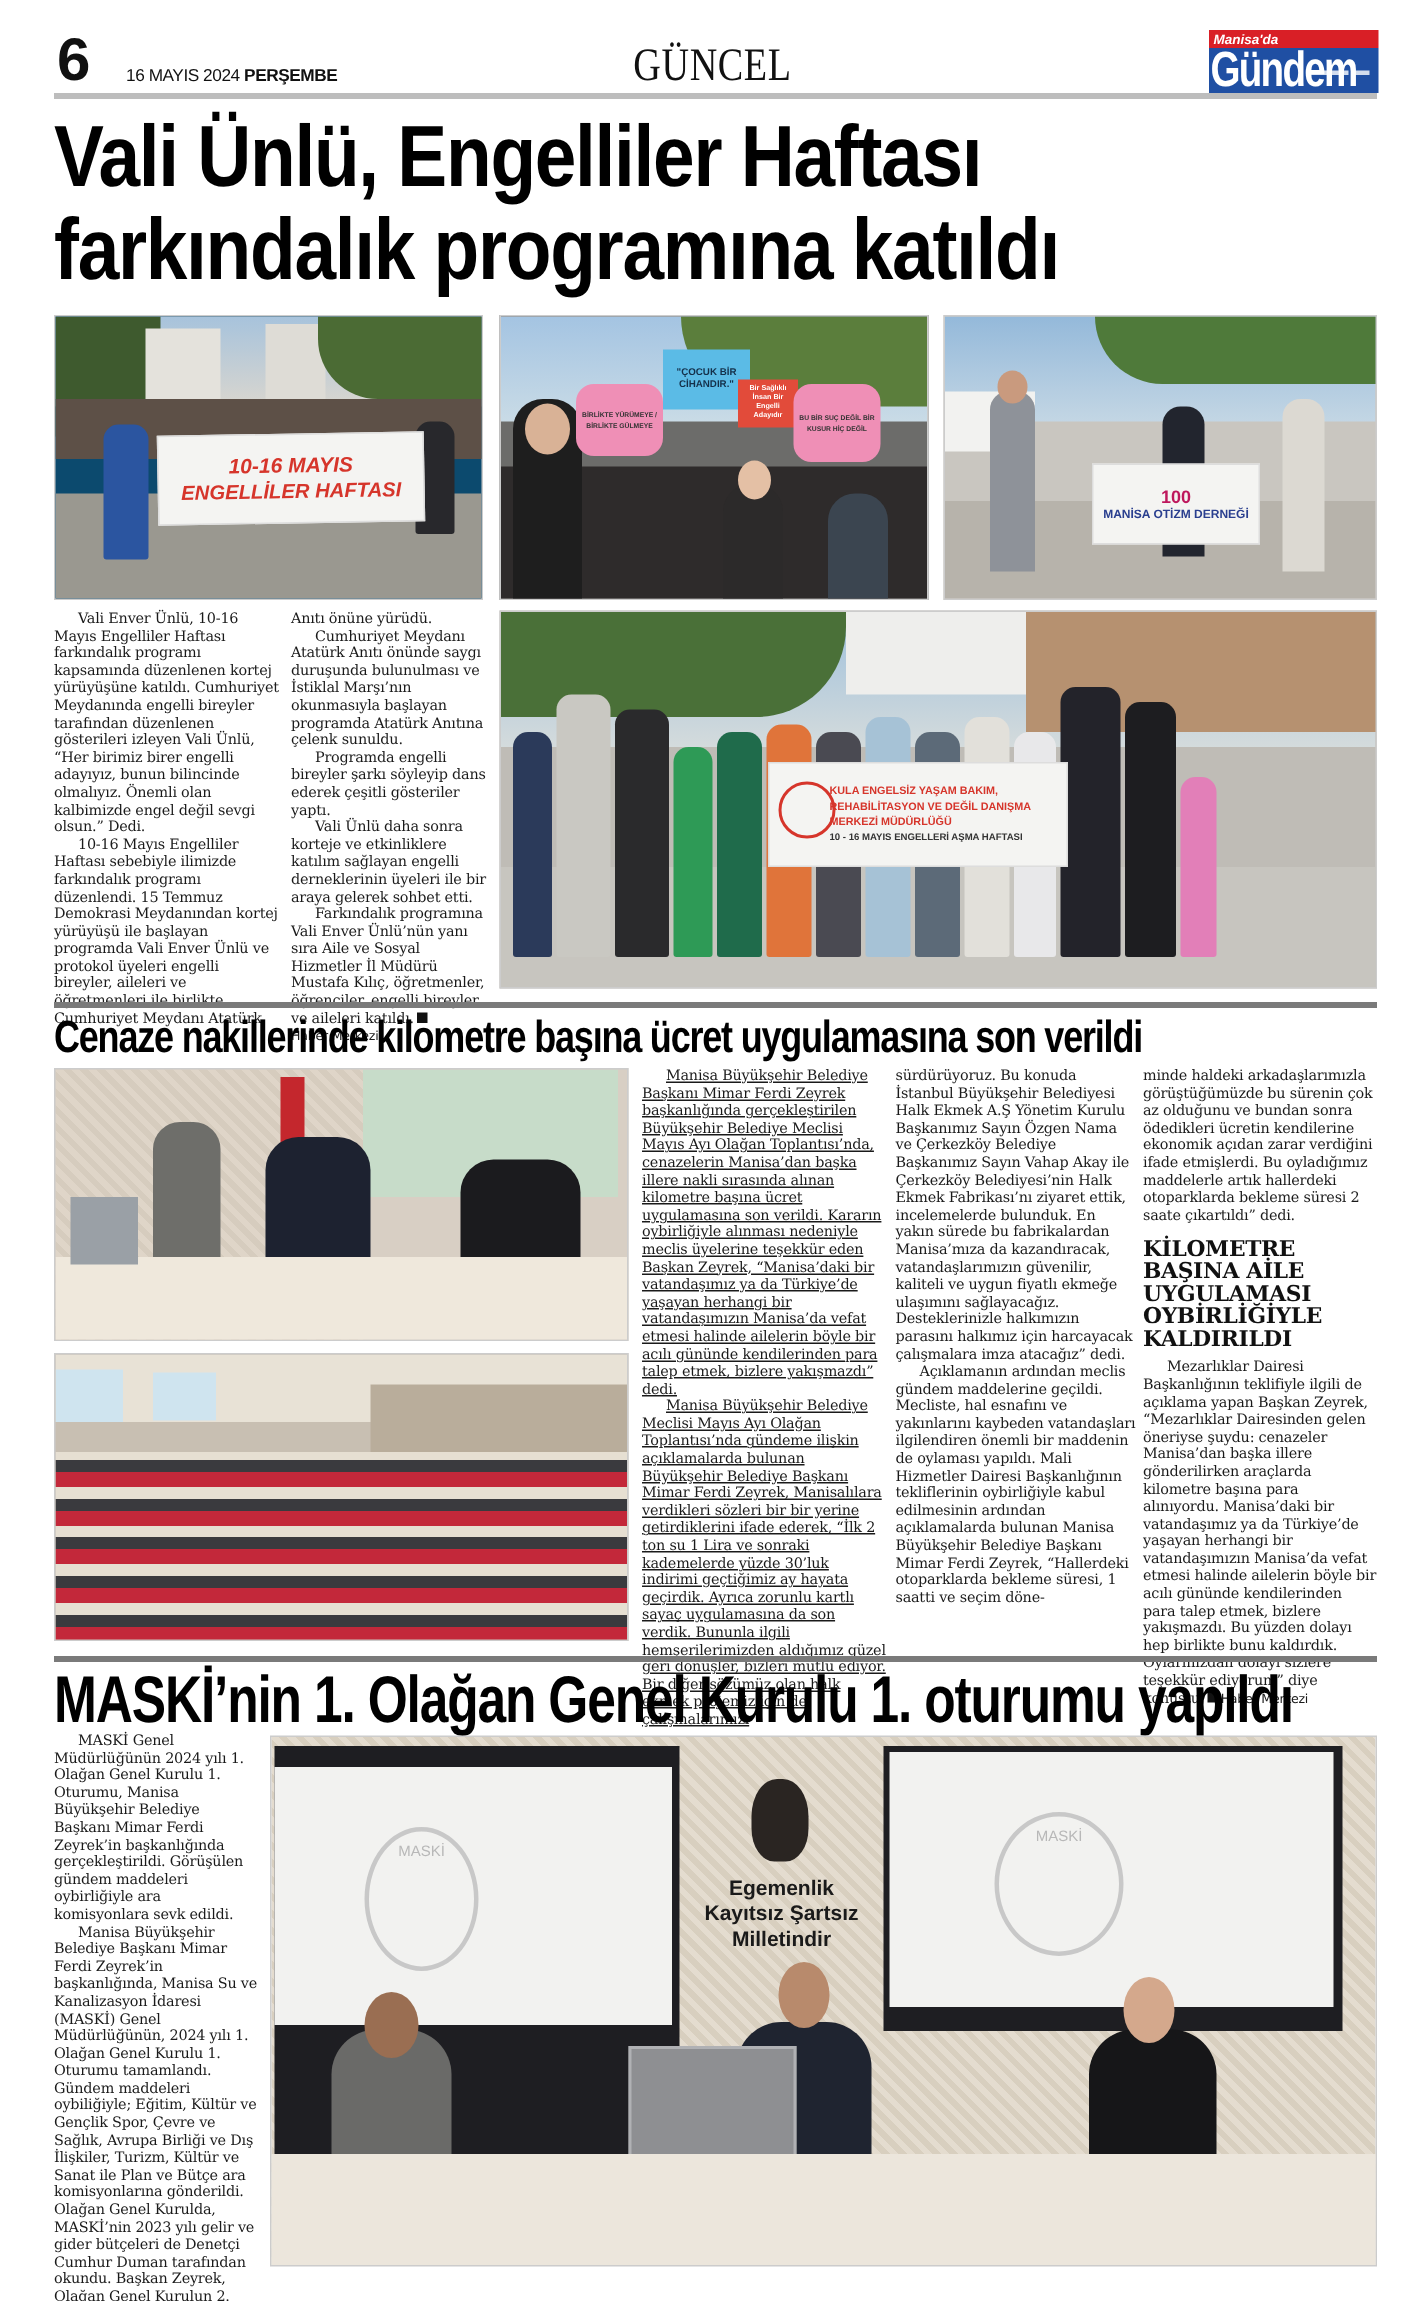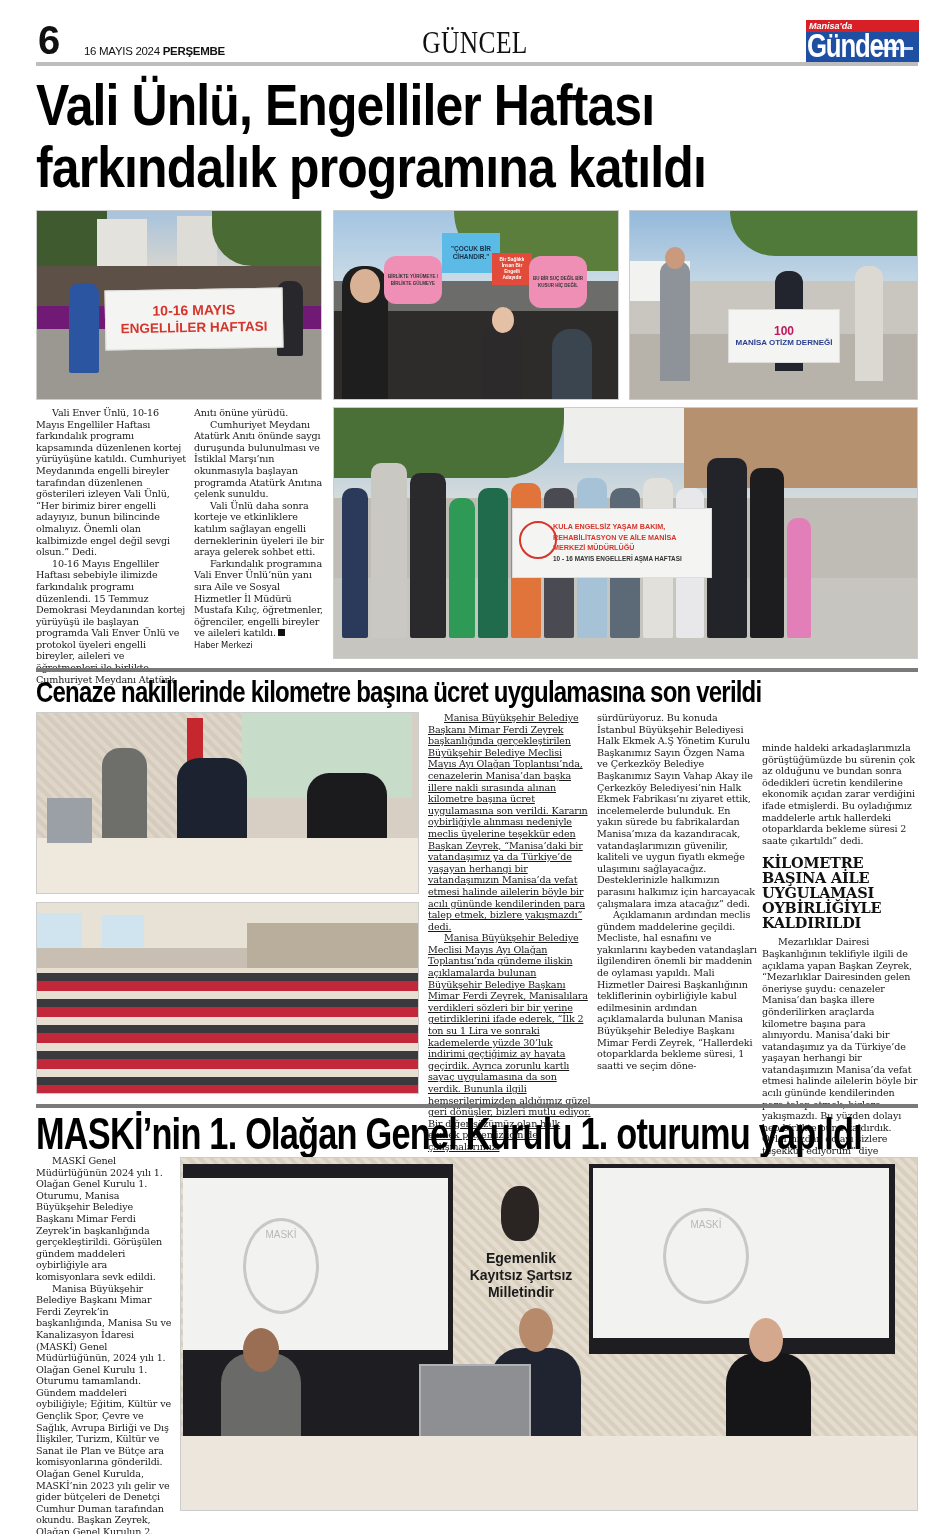--- a/index.html
+++ b/index.html
@@ -63,21 +63,21 @@
   <div class="bottom">
     <span class="name">Gündem</span>
     <div class="tags"><i></i><i></i><i></i></div>
   </div>
 </div>
 <div class="abs header-rule"></div>
 
 <div class="abs h-big h1a">Vali Ünlü, Engelliler Haftası</div>
 <div class="abs h-big h1b">farkındalık programına katıldı</div>
 
-<div class="abs photo" style="left:36px; top:210px; width:286px; height:190px; background:#701a75;">
+<div class="abs photo" style="left:36px; top:210px; width:286px; height:190px; background:#0c4a6e;font-style:italic;">
   <div class="sky" style="height:60px; background:linear-gradient(#a7c3dc,#d9d6cf);"></div>
   <div style="position:absolute; left:0; top:0; width:70px; height:80px; background:#3e5a2e; border-radius:0 0 40px 0;"></div>
   <div style="position:absolute; left:60px; top:8px; width:50px; height:60px; background:#e4e2dc;"></div>
   <div style="position:absolute; left:140px; top:5px; width:40px; height:70px; background:#dedcd6;"></div>
   <div style="position:absolute; left:175px; top:0; width:111px; height:55px; background:#4b6b34; border-radius:0 0 0 40px;"></div>
   <div class="ground" style="height:70px; background:#9a9890;"></div>
   <div style="position:absolute; left:0; top:55px; width:286px; height:40px; background:#5d5047;"></div>
   <div style="position:absolute; left:32px; top:72px; width:30px; height:90px; background:#2b55a0; border-radius:10px 10px 2px 2px;"></div>
   <div style="position:absolute; left:240px; top:70px; width:26px; height:75px; background:#28282c; border-radius:10px 10px 2px 2px;"></div>
   <div class="banner" style="left:68px; top:78px; width:178px; height:60px; transform:rotate(-1deg);">
@@ -124,20 +124,21 @@
   </div>
 </div>
 
 <div class="abs col" style="left:36px; top:407px; width:150px;">
   <p>Vali Enver Ünlü, 10-16 Mayıs Engelliler Haftası farkındalık programı kapsamında düzenlenen kortej yürüyüşüne katıldı. Cumhuriyet Meydanında engelli bireyler tarafından düzenlenen gösterileri izleyen Vali Ünlü, “Her birimiz birer engelli adayıyız, bunun bilincinde olmalıyız. Önemli olan kalbimizde engel değil sevgi olsun.” Dedi.</p>
   <p>10-16 Mayıs Engelliler Haftası sebebiyle ilimizde farkındalık programı düzenlendi. 15 Temmuz Demokrasi Meydanından kortej yürüyüşü ile başlayan programda Vali Enver Ünlü ve protokol üyeleri engelli bireyler, aileleri ve öğretmenleri ile birlikte Cumhuriyet Meydanı Atatürk</p>
 </div>
 <div class="abs col" style="left:194px; top:407px; width:134px;">
   <p class="noindent">Anıtı önüne yürüdü.</p>
   <p>Cumhuriyet Meydanı Atatürk Anıtı önünde saygı duruşunda bulunulması ve İstiklal Marşı’nın okunmasıyla başlayan programda Atatürk Anıtına çelenk sunuldu.</p>
+  <p>Programda engelli bireyler şarkı söyleyip dans ederek çeşitli gösteriler yaptı.</p>
   <p>Vali Ünlü daha sonra korteje ve etkinliklere katılım sağlayan engelli derneklerinin üyeleri ile bir araya gelerek sohbet etti.</p>
   <p><span>Farkındalık programına Vali Enver Ünlü’nün yanı sıra Aile ve Sosyal Hizmetler İl Müdürü Mustafa Kılıç, öğretmenler, öğrenciler, engelli bireyler ve aileleri katıldı.</span><span class="sq"></span></p>
   <p class="noindent"><span class="byline">Haber Merkezi</span></p>
 </div>
 
 <div class="abs photo" style="left:333px; top:407px; width:585px; height:252px; background:#bfbcb6;">
   <div class="sky" style="height:90px; background:linear-gradient(#9ec0dc,#d4dbdc);"></div>
   <div style="position:absolute; left:0; top:0; width:230px; height:70px; background:#4a7038; border-radius:0 0 60px 0;"></div>
   <div style="position:absolute; left:230px; top:0; width:120px; height:55px; background:#eeeeec;"></div>
   <div style="position:absolute; left:350px; top:0; width:235px; height:80px; background:#b69170;"></div>
@@ -154,21 +155,21 @@
     <div class="person" style="height:150px; background:#5c6a78; width:30px;"></div>
     <div class="person" style="height:160px; background:#e2e0da; width:30px;"></div>
     <div class="person" style="height:150px; background:#e8e8ea; width:28px;"></div>
     <div class="person" style="height:180px; background:#23232a; width:40px;"></div>
     <div class="person" style="height:170px; background:#1d1d20; width:34px;"></div>
     <div class="person" style="height:120px; background:#e27fb8; width:24px;"></div>
   </div>
   <div class="banner" style="left:178px; top:100px; width:200px; height:70px; font-size:7.2px; line-height:10.5px; padding-left:40px; text-align:left;">
     <div style="position:absolute; left:6px; top:12px; width:38px; height:38px; border:2px solid #d6352b; border-radius:50%;"></div>
     <div>KULA ENGELSİZ YAŞAM BAKIM,</div>
-    <div>REHABİLİTASYON VE AİLE MANİSA</div>
+    <div>REHABİLİTASYON VE DEĞİL DANIŞMA</div>
     <div>MERKEZİ MÜDÜRLÜĞÜ</div>
     <div style="color:#333; font-size:6.4px;">10 - 16 MAYIS ENGELLERİ AŞMA HAFTASI</div>
   </div>
 </div>
 
 <div class="abs rule" style="top:668px;"></div>
 
 <div class="abs h-big h2">Cenaze nakillerinde kilometre başına ücret uygulamasına son verildi</div>
 
 <div class="abs photo" style="left:36px; top:712px; width:383px; height:182px; background:#d8cfc4;">
@@ -191,21 +192,21 @@
 </div>
 
 <div class="abs col" style="left:428px; top:712px; width:164px;text-decoration:underline;">
   <p>Manisa Büyükşehir Belediye Başkanı Mimar Ferdi Zeyrek başkanlığında gerçekleştirilen Büyükşehir Belediye Meclisi Mayıs Ayı Olağan Toplantısı’nda, cenazelerin Manisa’dan başka illere nakli sırasında alınan kilometre başına ücret uygulamasına son verildi. Kararın oybirliğiyle alınması nedeniyle meclis üyelerine teşekkür eden Başkan Zeyrek, “Manisa’daki bir vatandaşımız ya da Türkiye’de yaşayan herhangi bir vatandaşımızın Manisa’da vefat etmesi halinde ailelerin böyle bir acılı gününde kendilerinden para talep etmek, bizlere yakışmazdı” dedi.</p>
   <p>Manisa Büyükşehir Belediye Meclisi Mayıs Ayı Olağan Toplantısı’nda gündeme ilişkin açıklamalarda bulunan Büyükşehir Belediye Başkanı Mimar Ferdi Zeyrek, Manisalılara verdikleri sözleri bir bir yerine getirdiklerini ifade ederek, “İlk 2 ton su 1 Lira ve sonraki kademelerde yüzde 30’luk indirimi geçtiğimiz ay hayata geçirdik. Ayrıca zorunlu kartlı sayaç uygulamasına da son verdik. Bununla ilgili hemşerilerimizden aldığımız güzel geri dönüşler, bizleri mutlu ediyor. Bir diğer sözümüz olan halk ekmek projemiz için de çalışmalarımızı</p>
 </div>
 <div class="abs col" style="left:597px; top:712px; width:160px;">
   <p class="noindent">sürdürüyoruz. Bu konuda İstanbul Büyükşehir Belediyesi Halk Ekmek A.Ş Yönetim Kurulu Başkanımız Sayın Özgen Nama ve Çerkezköy Belediye Başkanımız Sayın Vahap Akay ile Çerkezköy Belediyesi’nin Halk Ekmek Fabrikası’nı ziyaret ettik, incelemelerde bulunduk. En yakın sürede bu fabrikalardan Manisa’mıza da kazandıracak, vatandaşlarımızın güvenilir, kaliteli ve uygun fiyatlı ekmeğe ulaşımını sağlayacağız. Desteklerinizle halkımızın parasını halkımız için harcayacak çalışmalara imza atacağız” dedi.</p>
   <p>Açıklamanın ardından meclis gündem maddelerine geçildi. Mecliste, hal esnafını ve yakınlarını kaybeden vatandaşları ilgilendiren önemli bir maddenin de oylaması yapıldı. Mali Hizmetler Dairesi Başkanlığının tekliflerinin oybirliğiyle kabul edilmesinin ardından açıklamalarda bulunan Manisa Büyükşehir Belediye Başkanı Mimar Ferdi Zeyrek, “Hallerdeki otoparklarda bekleme süresi, 1 saatti ve seçim döne-</p>
 </div>
-<div class="abs col" style="left:762px; top:712px; width:156px;margin-top:30px;">
+<div class="abs col" style="left:762px; top:712px; width:156px;">
   <p class="noindent">minde haldeki arkadaşlarımızla görüştüğümüzde bu sürenin çok az olduğunu ve bundan sonra ödedikleri ücretin kendilerine ekonomik açıdan zarar verdiğini ifade etmişlerdi. Bu oyladığımız maddelerle artık hallerdeki otoparklarda bekleme süresi 2 saate çıkartıldı” dedi.</p>
   <div class="subhead">KİLOMETRE BAŞINA AİLE UYGULAMASI OYBİRLİĞİYLE KALDIRILDI</div>
   <p><span>Mezarlıklar Dairesi Başkanlığının teklifiyle ilgili de açıklama yapan Başkan Zeyrek, “Mezarlıklar Dairesinden gelen öneriyse şuydu: cenazeler Manisa’dan başka illere gönderilirken araçlarda kilometre başına para alınıyordu. Manisa’daki bir vatandaşımız ya da Türkiye’de yaşayan herhangi bir vatandaşımızın Manisa’da vefat etmesi halinde ailelerin böyle bir acılı gününde kendilerinden para talep etmek, bizlere yakışmazdı. Bu yüzden dolayı hep birlikte bunu kaldırdık. Oylarınızdan dolayı sizlere teşekkür ediyorum” diye konuştu.</span><span class="sq"></span><span class="byline">Haber Merkezi</span></p>
 </div>
 
 <div class="abs rule" style="top:1104px;"></div>
 
 <div class="abs h-big h3">MASKİ’nin 1. Olağan Genel Kurulu 1. oturumu yapıldı</div>
 
 <div class="abs col" style="left:36px; top:1155px; width:136px;">

